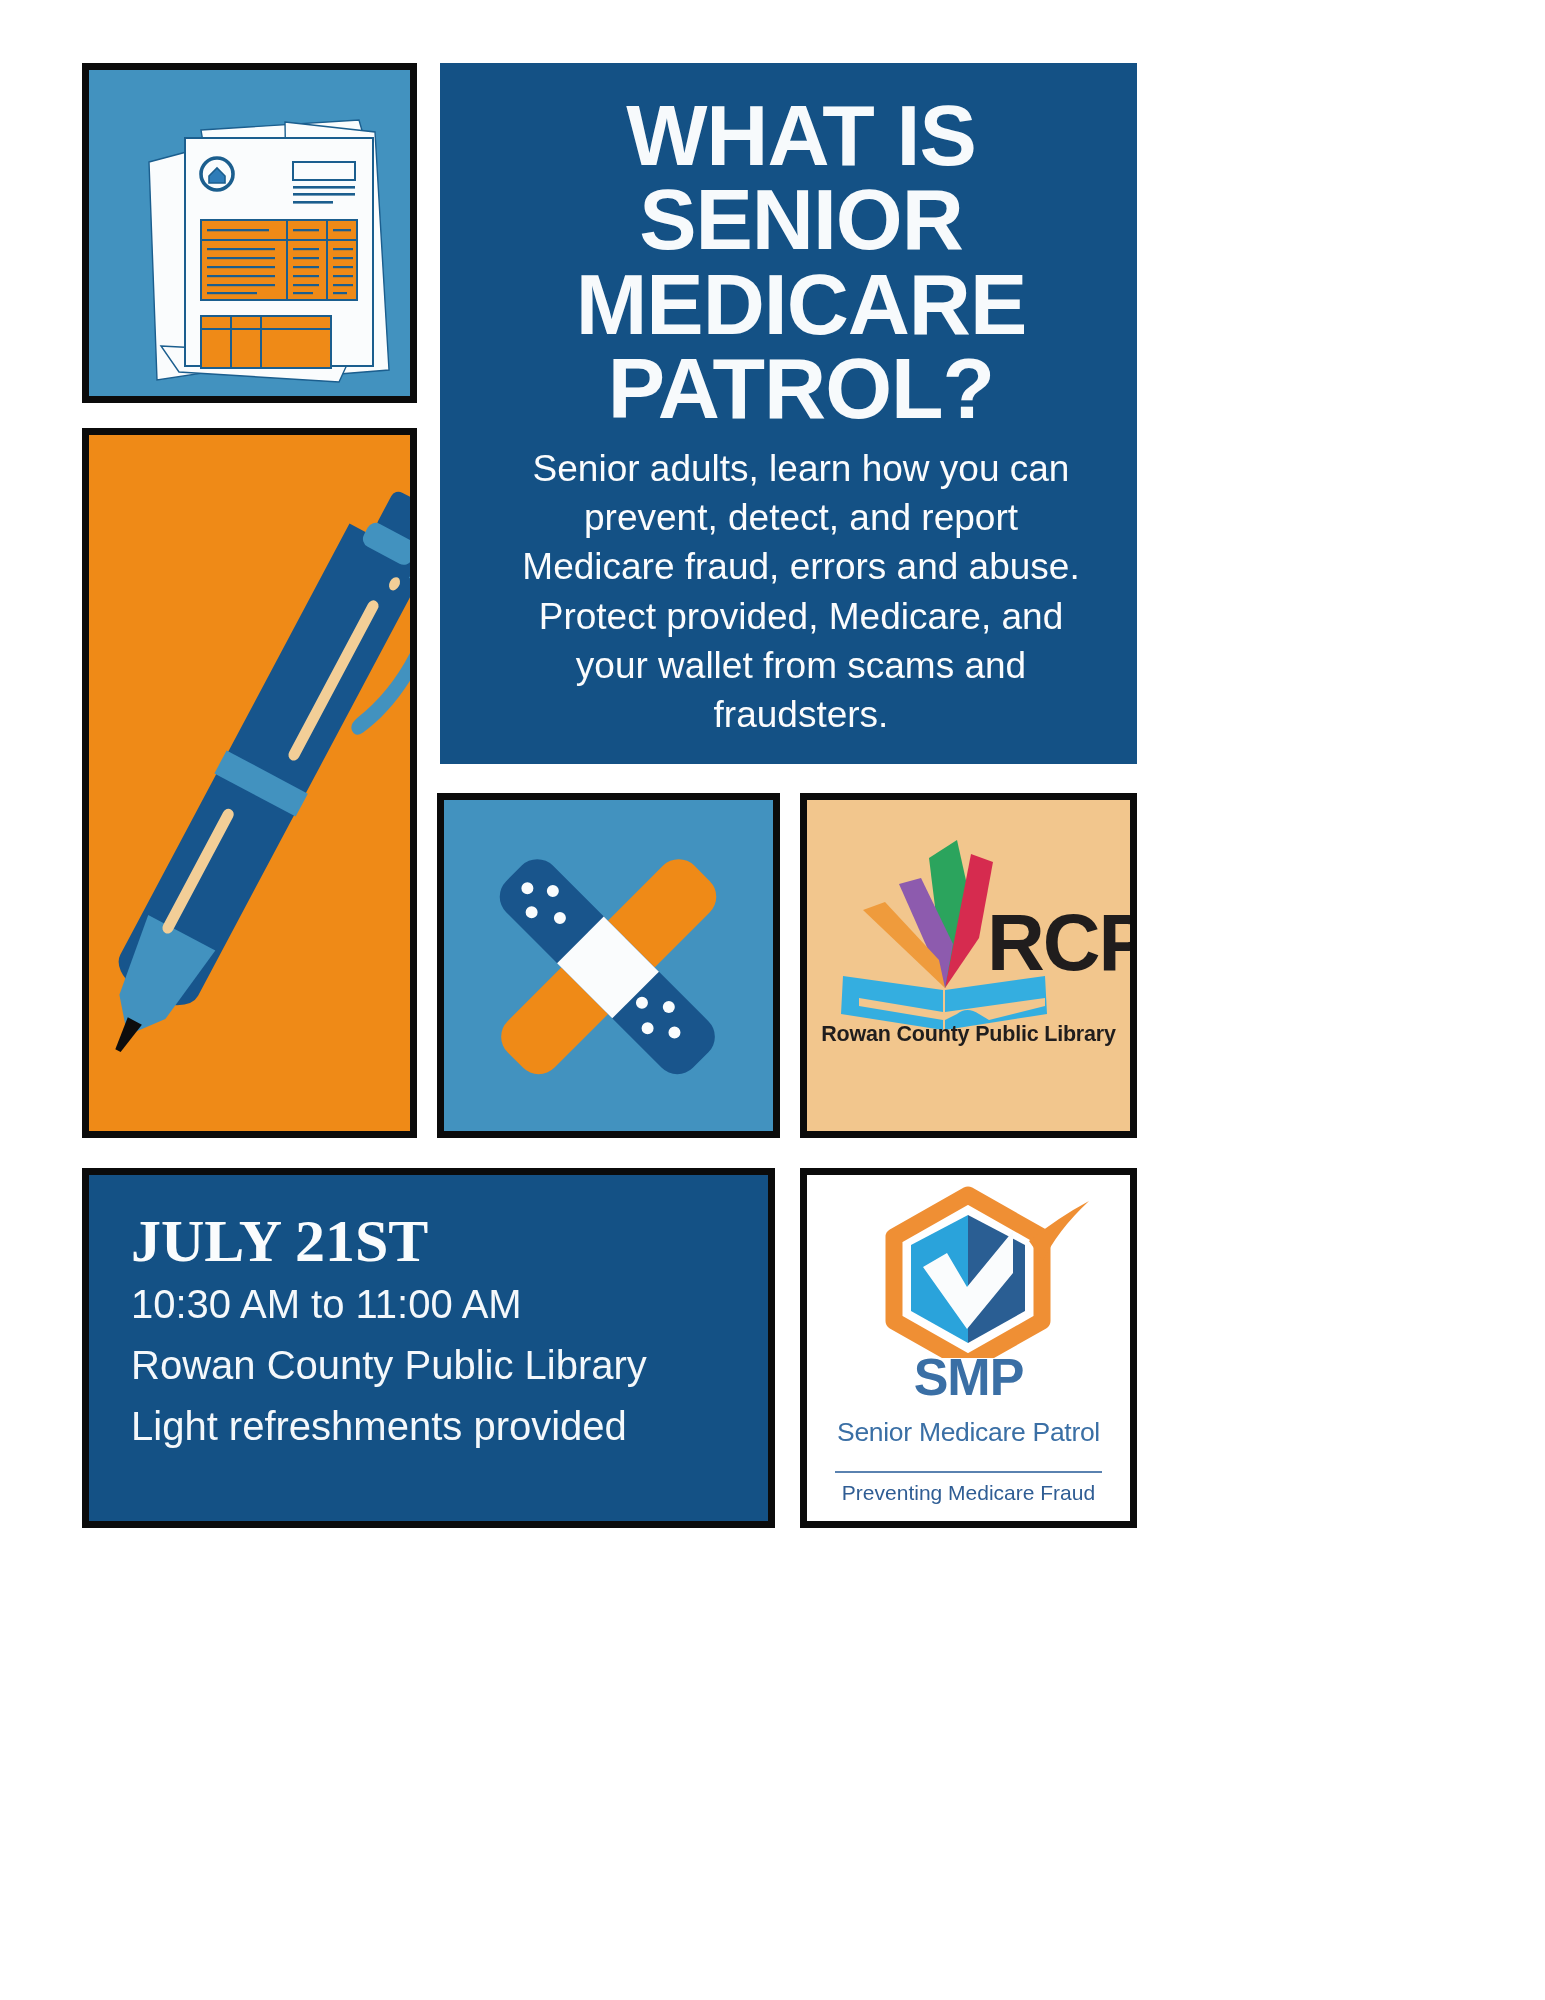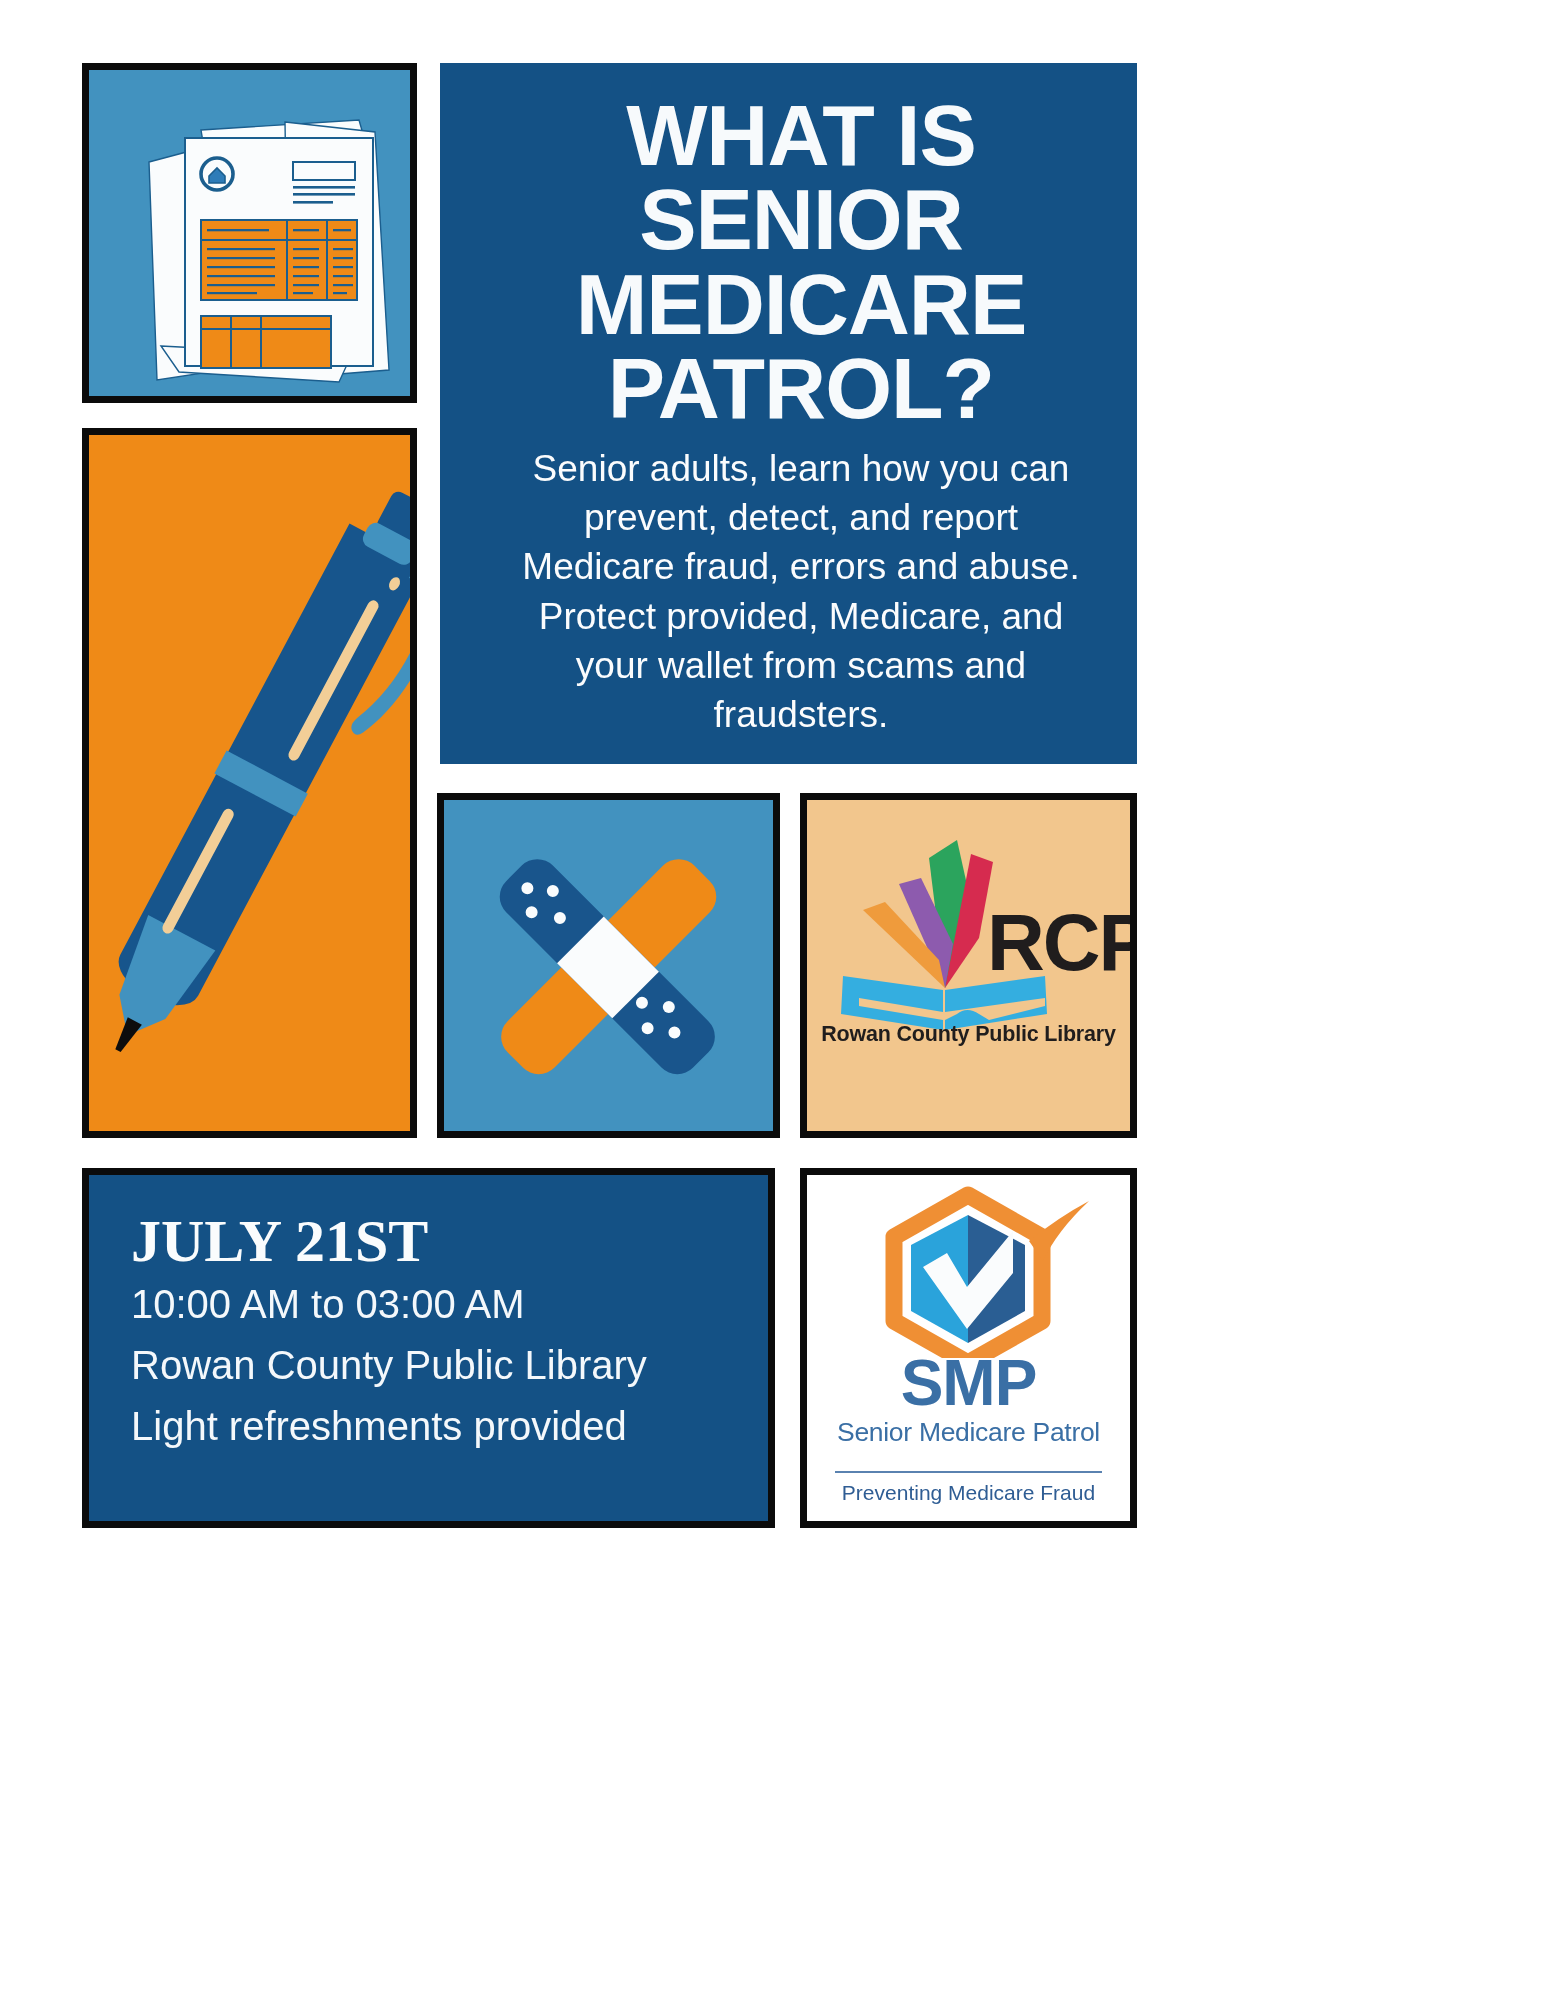--- a/index.html
+++ b/index.html
@@ -66,21 +66,21 @@
   .rcpl-wrap{position:relative;width:100%;height:100%;}
   .rcpl-word{
     position:absolute;left:0;right:0;top:222px;text-align:center;
     font-size:21.5px;font-weight:bold;color:#201d1d;letter-spacing:-0.2px;
   }
 
   
   .smp-wrap{position:relative;width:100%;height:100%;background:#fff;}
   .smp-letters{
     position:absolute;left:0;right:0;top:176px;text-align:center;
-    font-size:64px;font-weight:bold;color:#3A6FA5;letter-spacing:-1px;line-height:1;
+    font-size:52px;font-weight:bold;color:#3A6FA5;letter-spacing:-1px;line-height:1;
   }
   .smp-sub{
     position:absolute;left:0;right:0;top:242px;text-align:center;
     font-size:26.5px;color:#3A6FA5;font-weight:400;letter-spacing:-0.3px;
   }
   .smp-rule{
     position:absolute;left:28px;right:28px;top:296px;height:2px;background:#5a82b0;
   }
   .smp-tag{
     position:absolute;left:0;right:0;top:306px;text-align:center;
@@ -223,21 +223,21 @@
 
         <text x="180" y="170" font-family="Liberation Sans, sans-serif" font-size="80" font-weight="bold" fill="#201d1d" letter-spacing="-2">RCPL</text>
       </svg>
       <div class="rcpl-word">Rowan County Public Library</div>
     </div>
   </div>
 
   <div class="panel" id="date-panel">
     <div class="date-inner">
       <div class="date-date">JULY 21ST</div>
-      <div class="date-line">10:00 AM to 03:00 AM</div>
+      <div class="date-line">10:30 AM to 11:00 AM</div>
       <div class="date-line">Rowan County Public Library</div>
       <div class="date-line">Light refreshments provided</div>
     </div>
   </div>
 
   <div class="panel" id="smp-panel">
     <div class="smp-wrap">
       <svg width="100%" height="175" viewBox="0 0 323 175" style="position:absolute;top:8px;left:0;">
 
         <path d="M161 12 L235 54 L235 138 L161 180 L87 138 L87 54 Z" fill="none" stroke="#EF8F34" stroke-width="17" stroke-linejoin="round"></path>

